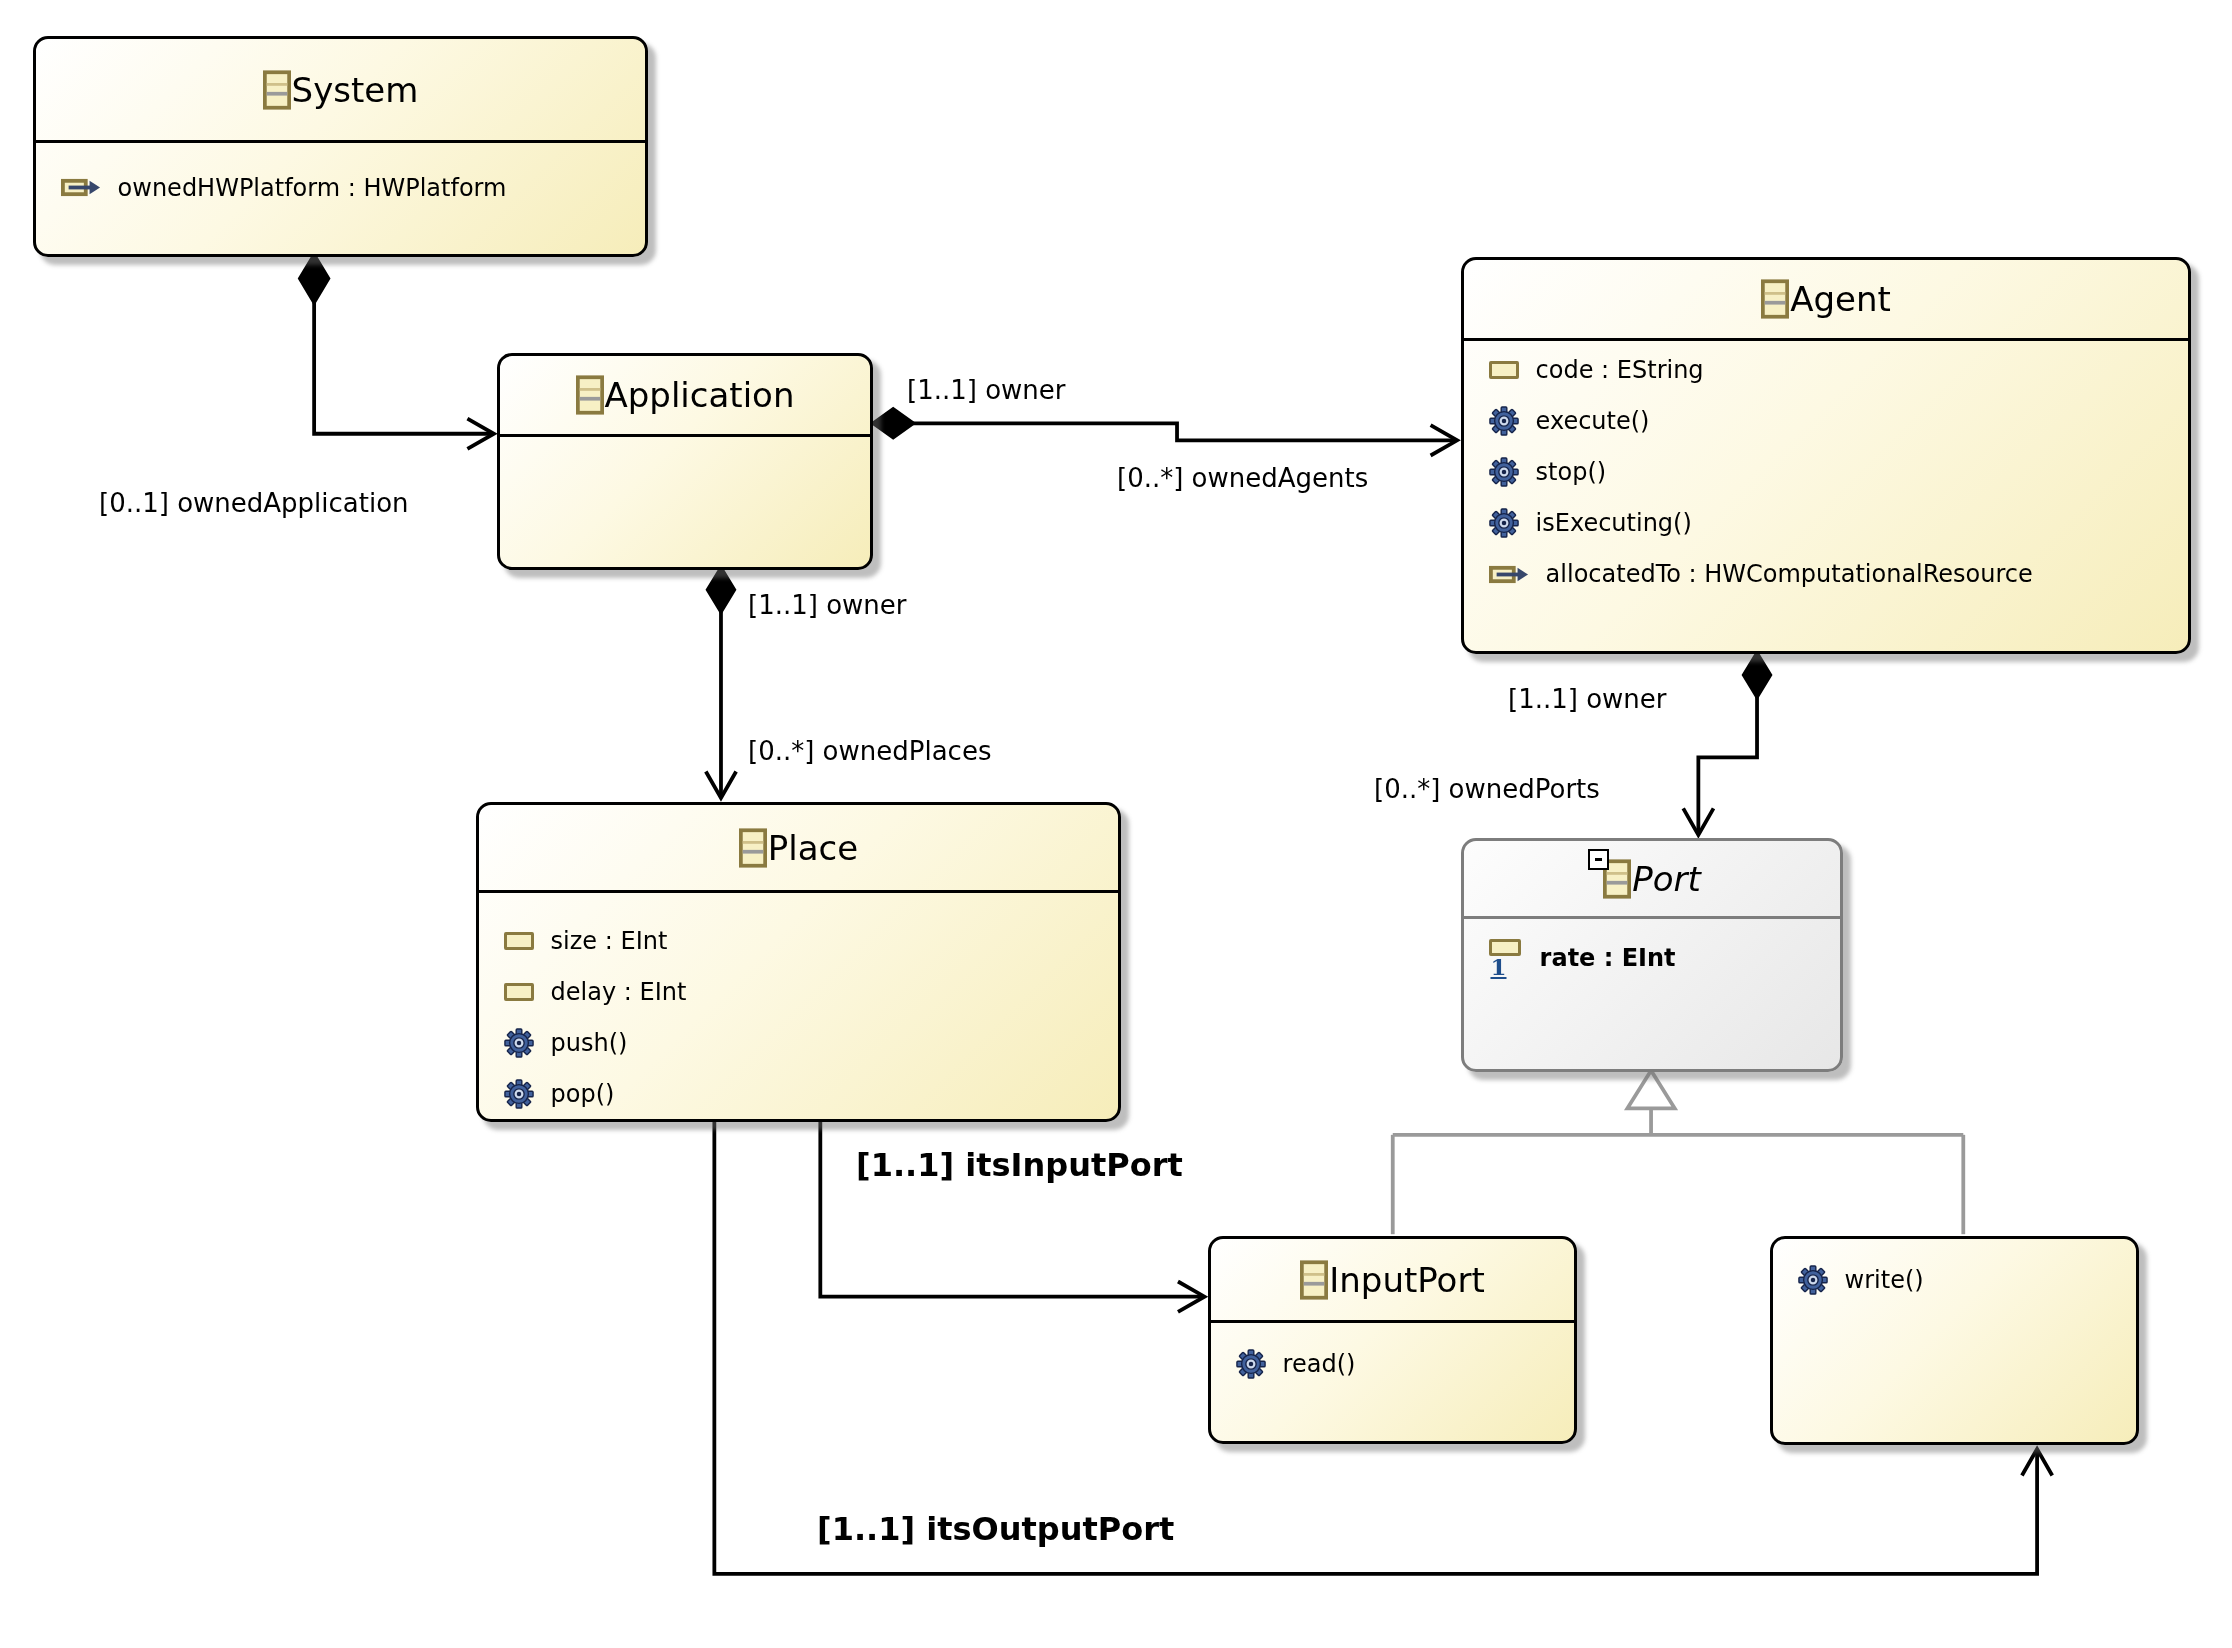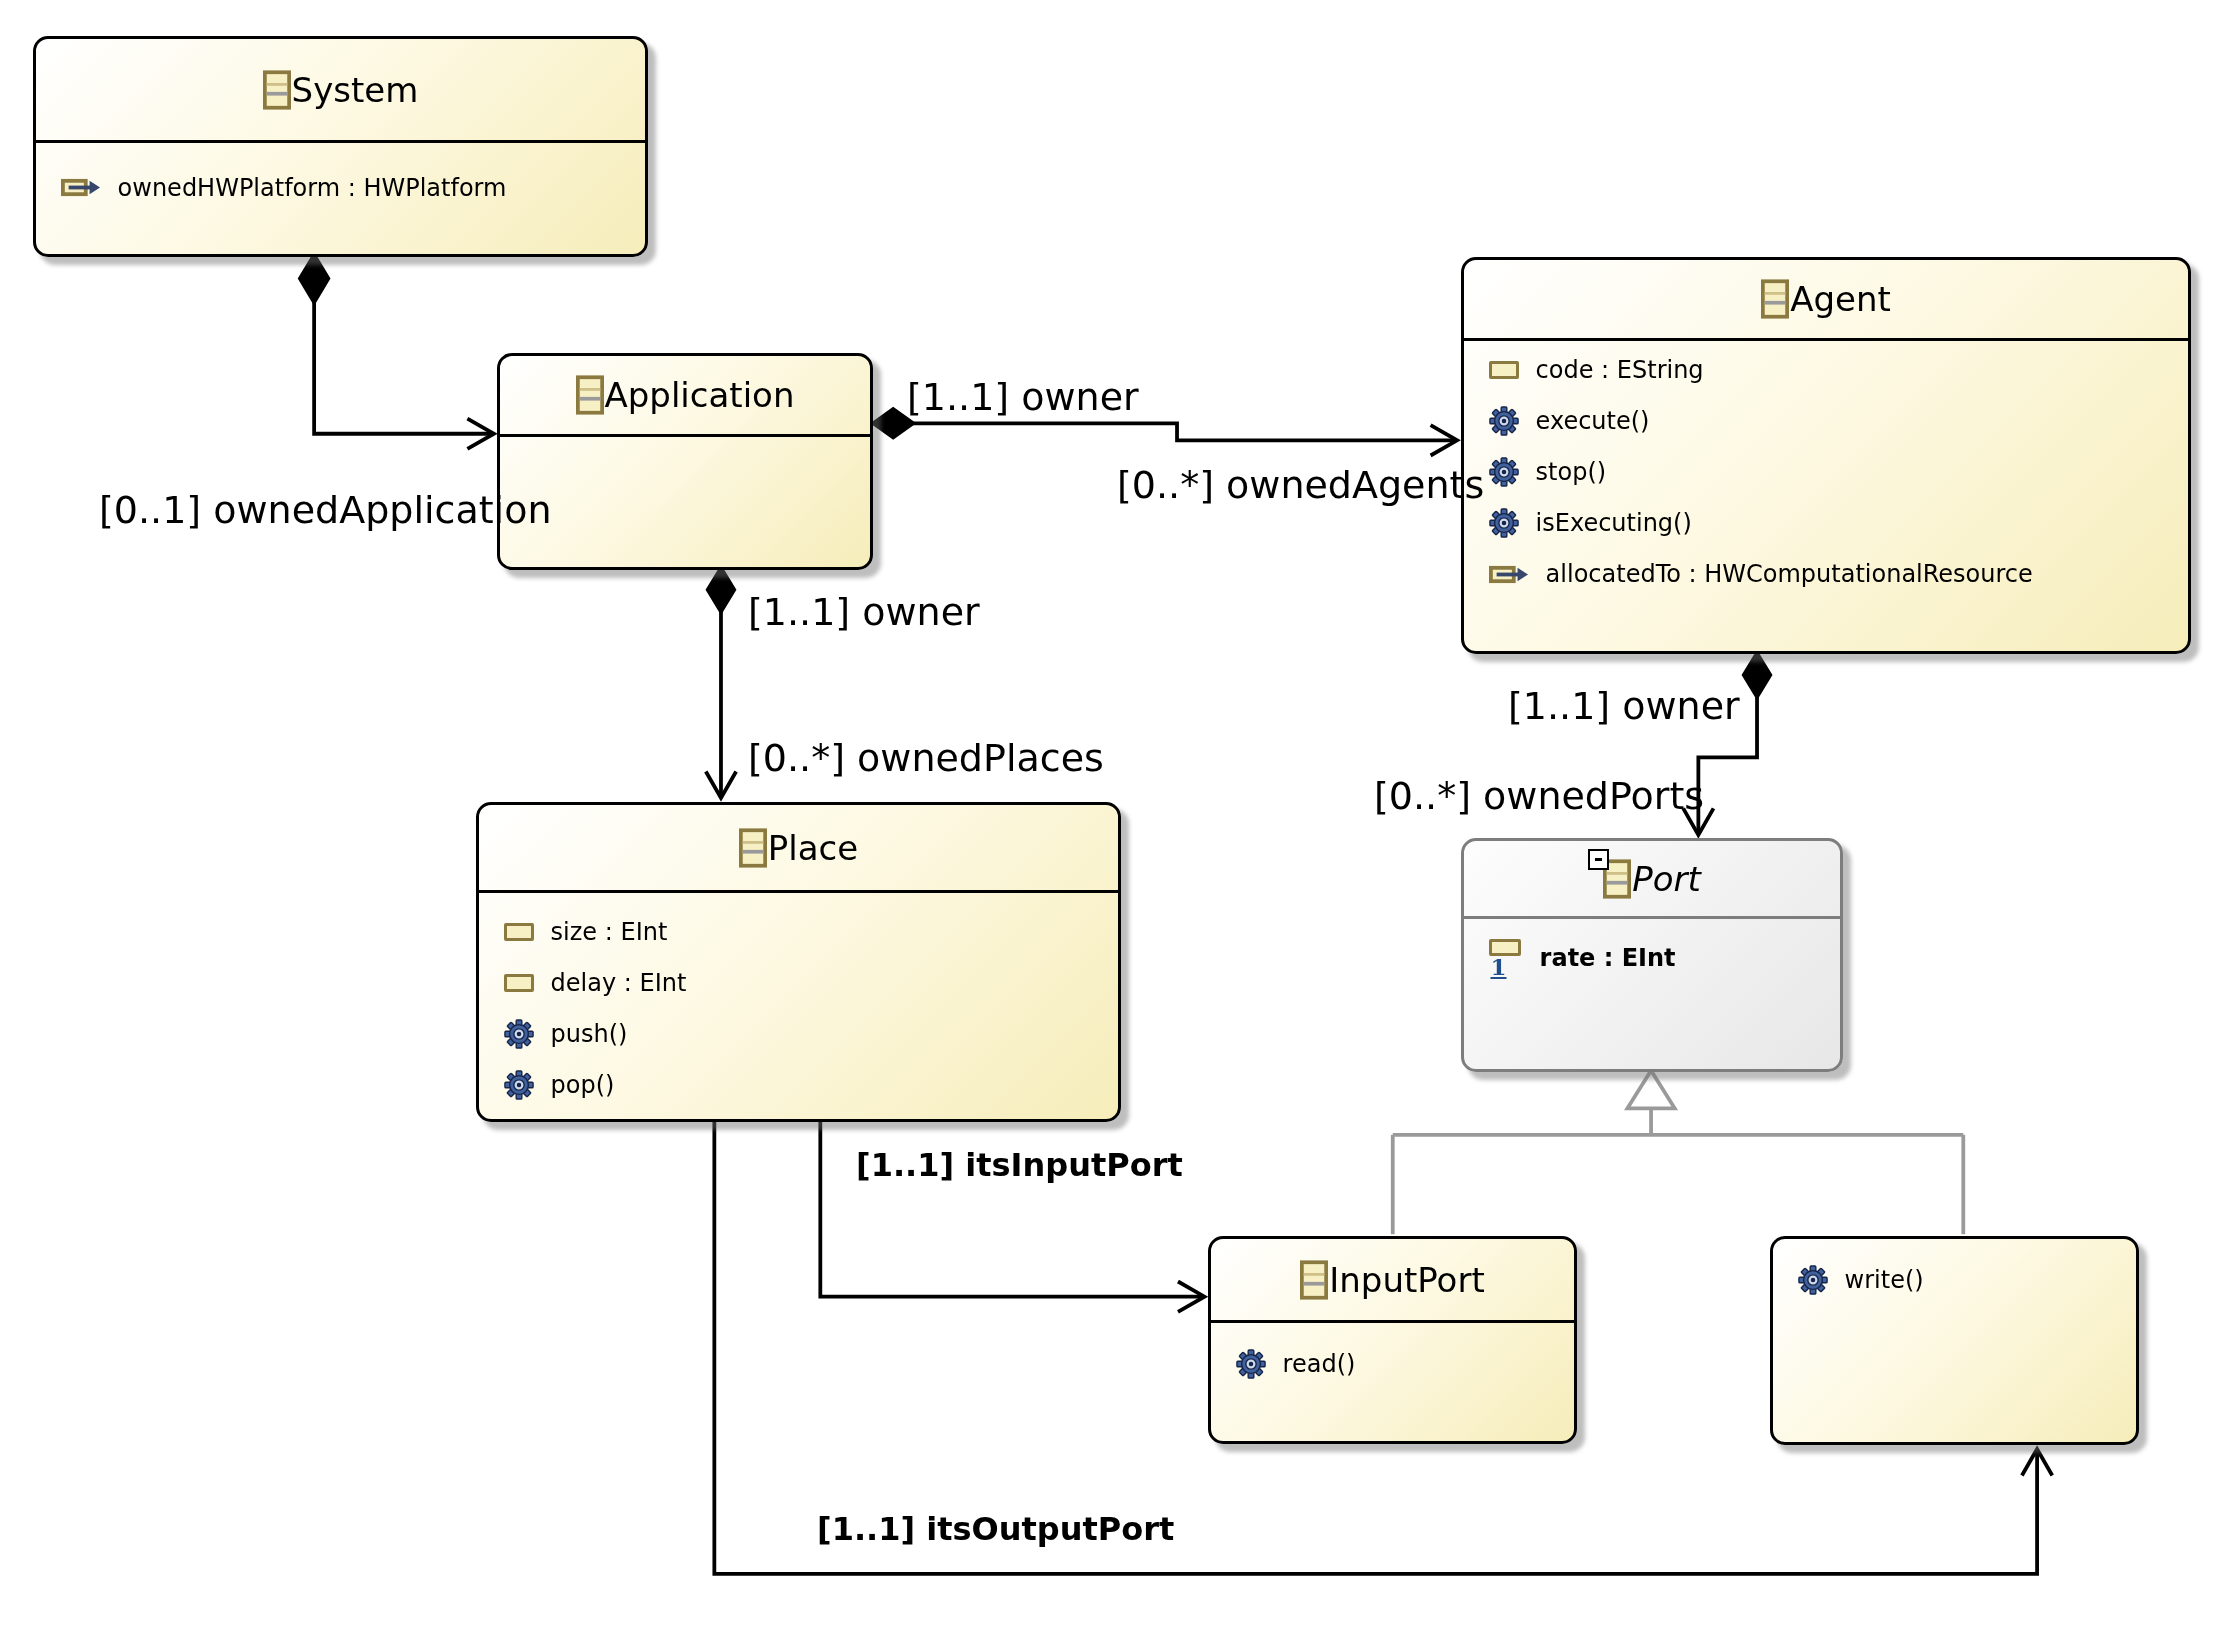--- a/index.html
+++ b/index.html
@@ -56,21 +56,21 @@
   }
   .abstract-badge::after{content:"";width:7.6px;height:2.8px;background:#000;}
   .attr-icon{box-sizing:border-box;width:30px;height:18px;flex:0 0 auto;
     border:3.3px solid var(--icon-tan-border);background:var(--icon-tan-fill);border-radius:1.9px;}
   .id-icon{display:flex;flex-direction:column;align-items:flex-start;width:34px;flex:0 0 auto;}
   .id-icon .id-rect{box-sizing:border-box;width:32px;height:17px;
     border:3.3px solid var(--icon-tan-border);background:var(--icon-tan-fill);border-radius:1.9px;}
   .id-icon .id-one{font-size:23px;line-height:21px;font-weight:bold;color:var(--id-blue);
     font-family:"DejaVu Serif","Liberation Serif",serif;text-decoration:underline;margin-left:1.9px;}
   .svg-icon{flex:0 0 auto;display:block;}
-  .edge-label{position:absolute;font-size:38px;white-space:nowrap;color:var(--label-color);}
+  .edge-label{position:absolute;font-size:26px;white-space:nowrap;color:var(--label-color);}
   .edge-label.bold{font-weight:bold;font-size:32px;}
 </style>
 </head>
 <body>
 
 <div id="canvas">
 
   <svg id="edge-layer" xmlns="http://www.w3.org/2000/svg" viewBox="0 0 2359 1742" width="2232" height="1649">
 
     <g stroke="#9a9a9a" stroke-width="4" fill="none">
@@ -236,21 +236,21 @@
     <div class="node-header">
       <span class="cls-icon-wrap">
         <svg class="svg-icon" width="28" height="40" viewBox="0 0 30 42">
             <rect x="2" y="2" width="26" height="38" fill="#f7f0c5" stroke="#8a7a40" stroke-width="4"></rect>
             <line x1="4" y1="15" x2="26" y2="15" stroke="#cfc08a" stroke-width="3"></line>
             <line x1="4" y1="25" x2="26" y2="25" stroke="#9a9a9a" stroke-width="4"></line>
           </svg>
       </span>
       <span class="node-title">Place</span>
     </div>
-    <div class="node-body" style="padding-top:13px">
+    <div class="node-body" style="padding-top:22px">
       <div class="member">
         <span class="attr-icon"></span>
         <span class="mtext">size : EInt</span>
       </div>
       <div class="member">
         <span class="attr-icon"></span>
         <span class="mtext">delay : EInt</span>
       </div>
       <div class="member">
         <span>

